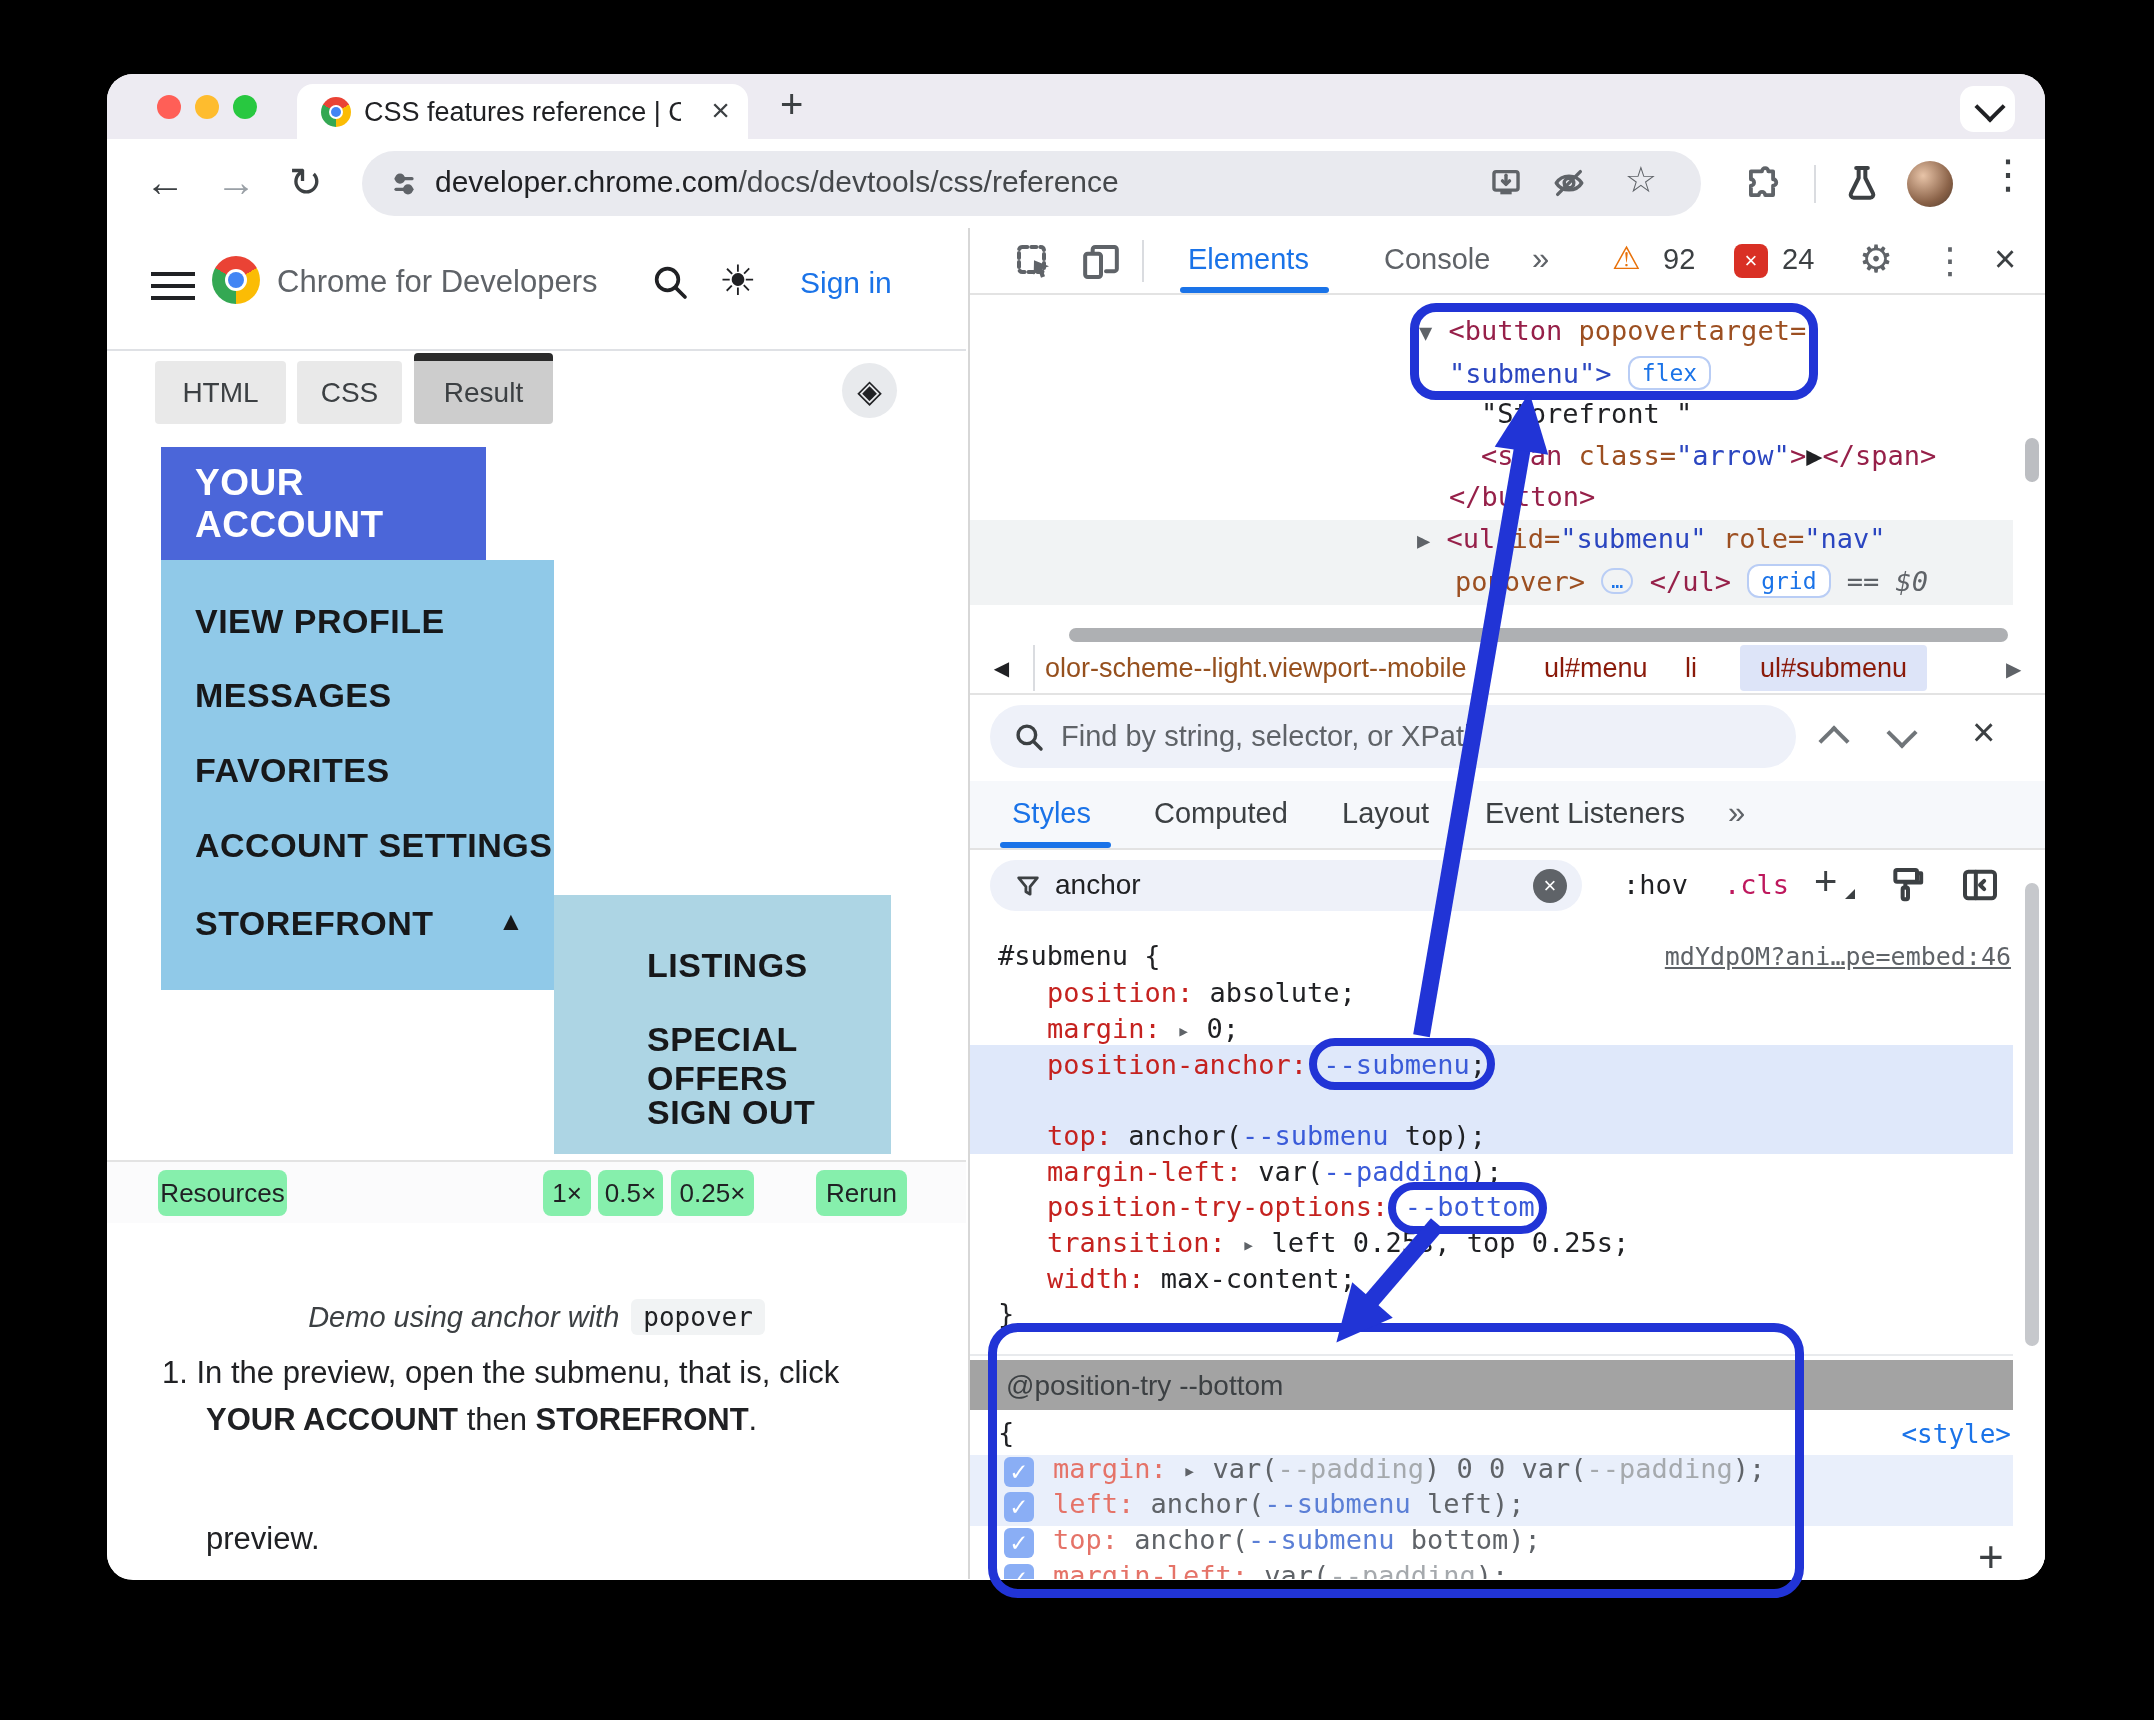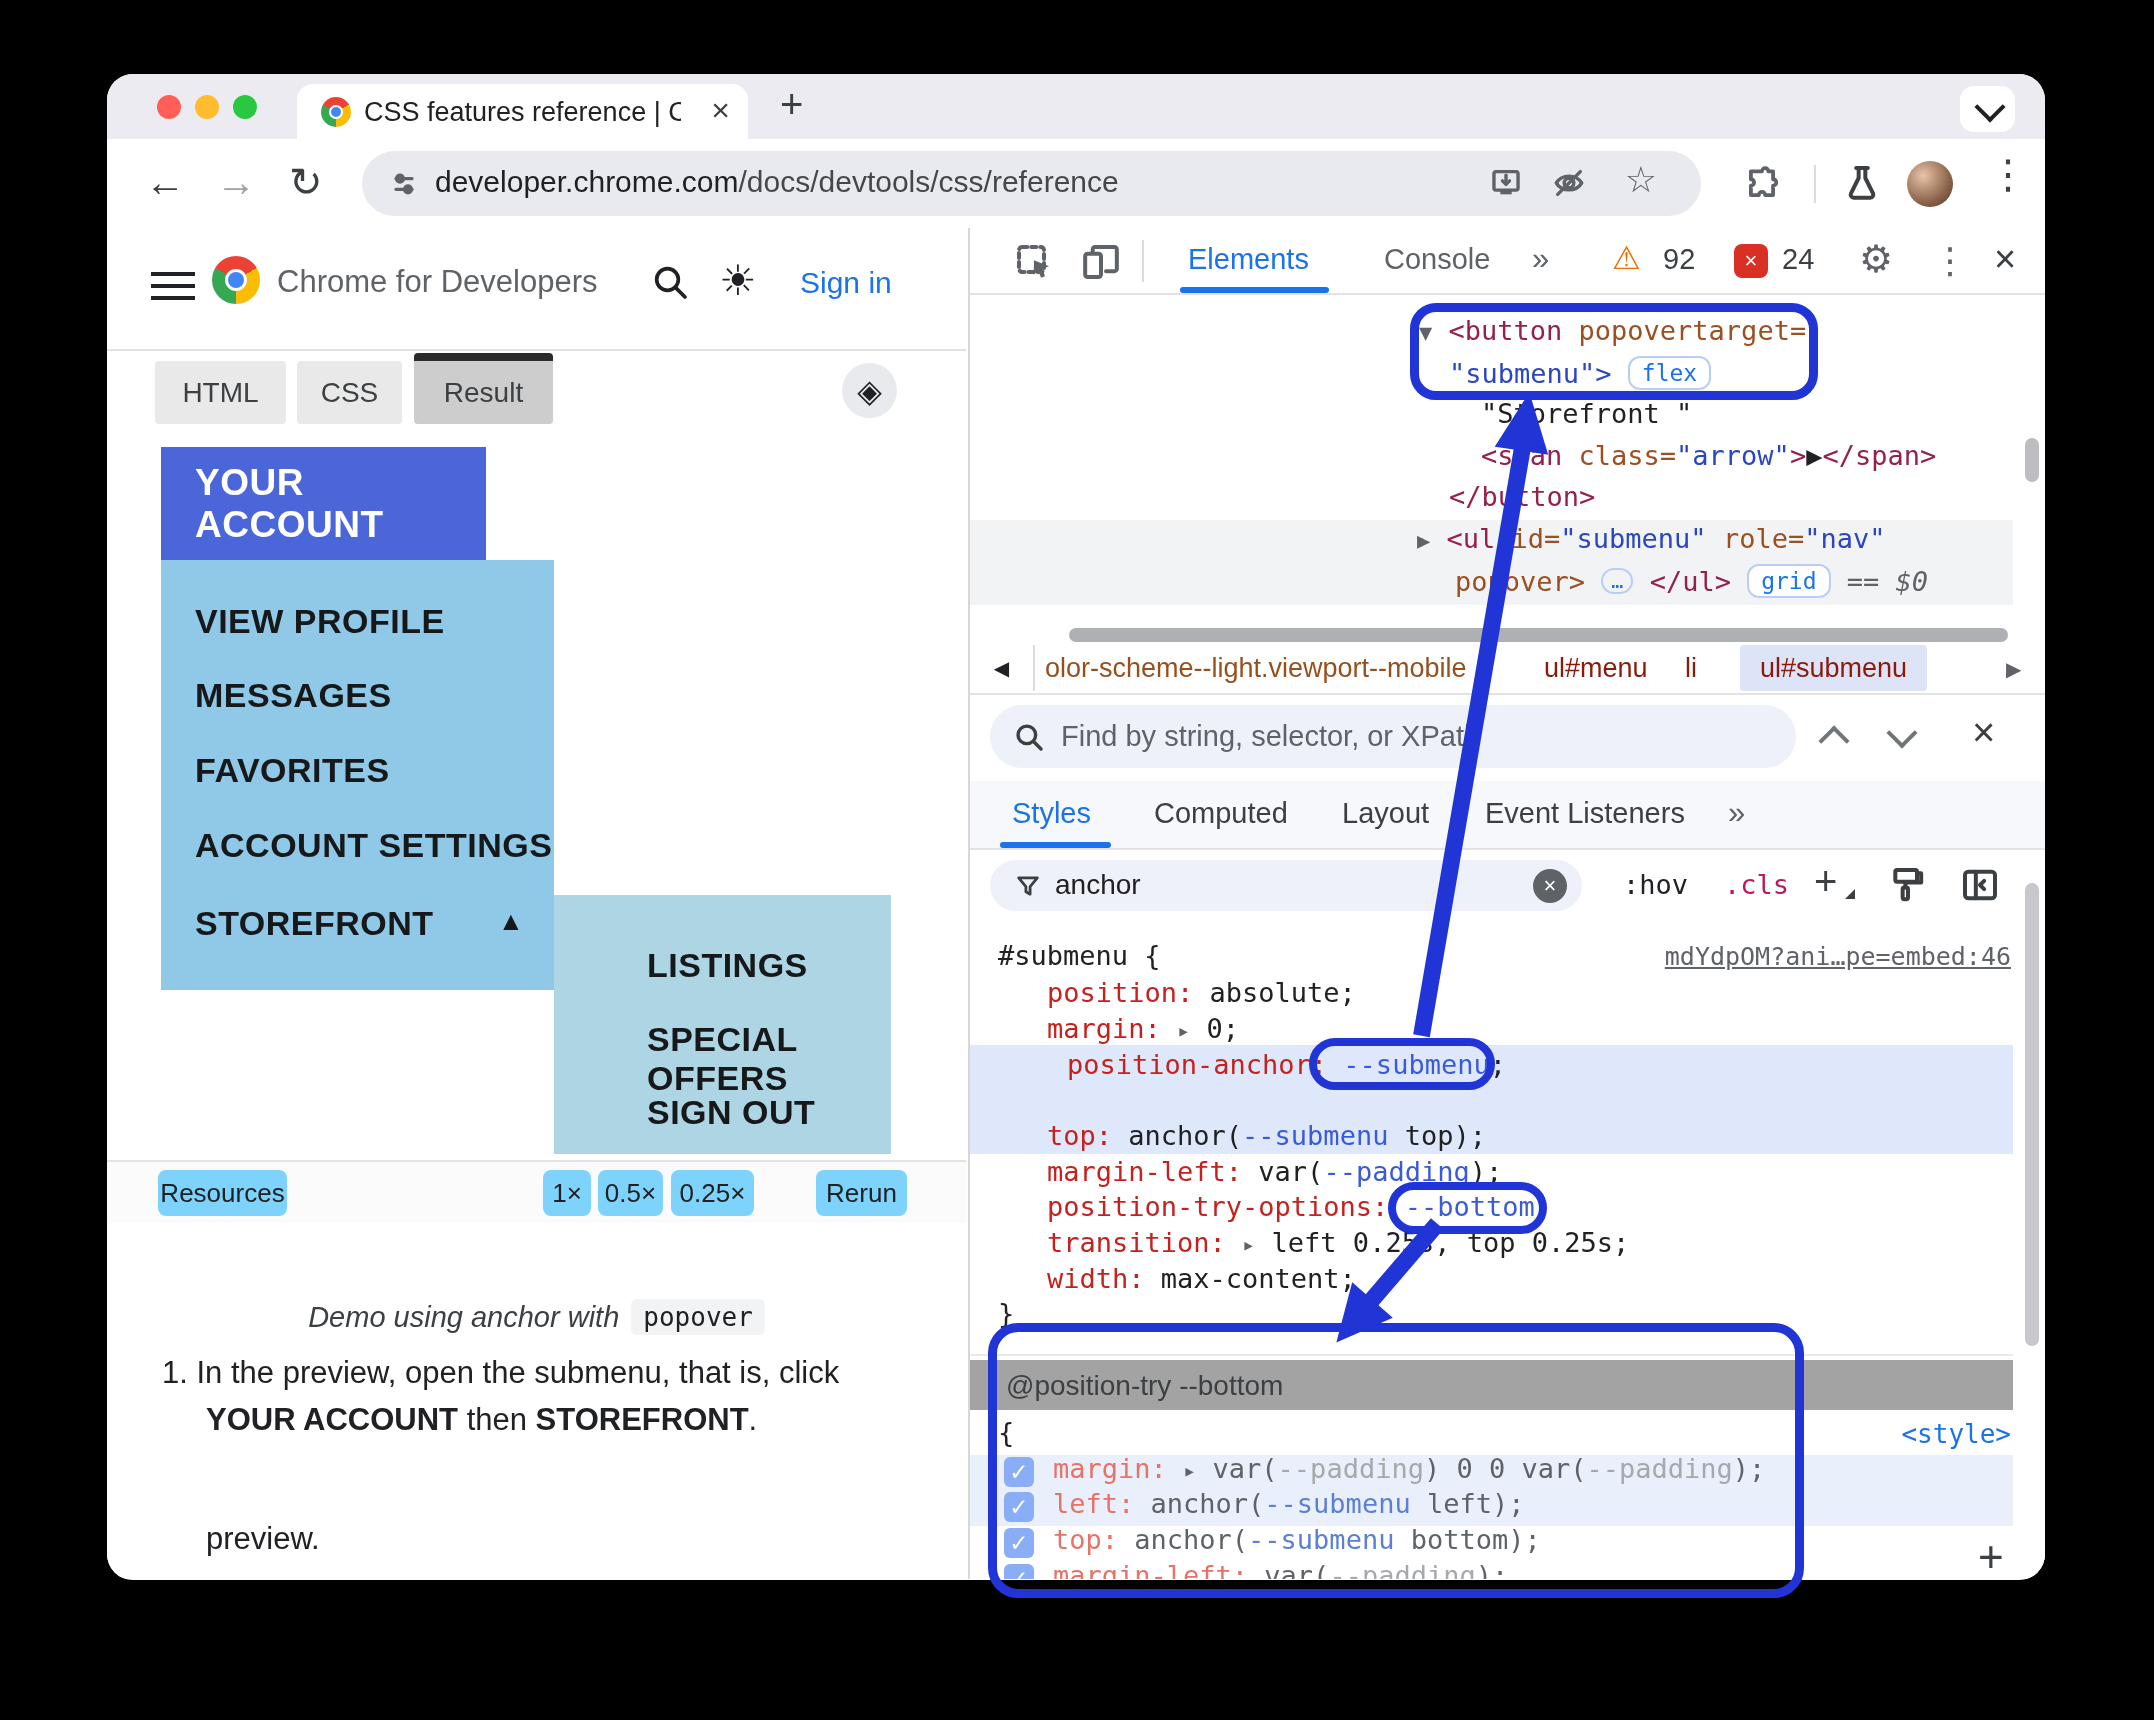--- a/index.html
+++ b/index.html
@@ -21,21 +21,21 @@
   .toolbar{position:absolute;left:0;top:65px;width:1938px;height:89px;background:#fff;}
   .urlpill{position:absolute;left:255px;top:12px;width:1339px;height:65px;border-radius:33px;background:#e9eaef;}
   .navglyph{font-size:40px;line-height:59px;color:#3c4043;}
   .chev{width:18px;height:18px;border-right:4px solid #202124;border-bottom:4px solid #202124;transform:rotate(45deg);}
   
   .docs{position:absolute;left:0;top:154px;width:859px;height:1351px;background:#fff;overflow:hidden;}
   .codetab{height:63px;border-radius:4px;background:#e9e9e9;font-size:28px;color:#3c4043;display:flex;align-items:center;justify-content:center;}
   .menuitem{font-size:34px;font-weight:bold;color:#17181a;letter-spacing:0.5px;}
   .chip{background:#f1f3f4;border-radius:6px;padding:3px 12px;font-family:"DejaVu Sans Mono",monospace;font-size:26px;color:#202124;}
   .stepline{font-size:31px;color:#202124;white-space:nowrap;}
-  .graybtn{background:#7dd3fc;border-radius:8px;font-size:26px;color:#202124;display:flex;align-items:center;justify-content:center;height:46px;}
+  .graybtn{background:#86efac;border-radius:8px;font-size:26px;color:#202124;display:flex;align-items:center;justify-content:center;height:46px;}
   
   .devtools{position:absolute;left:861px;top:154px;width:1077px;height:1351px;background:#fff;border-left:2px solid #d7d7d7;overflow:hidden;}
   .dtcode{font-family:"DejaVu Sans Mono",monospace;font-size:27px;white-space:pre;}
   .tag{color:#962049;} .attr{color:#9c4f21;} .attrval{color:#2b46c0;} .plainb{color:#202124;}
   .prop{color:#c5221f;} .propfade{color:#e57368;} .cssval{color:#202124;} .varlink{color:#3a5bd9;} .varlink2{color:#5b7fd6;}
   .grayval{color:#5f6368;} .fadeval{color:#a5a9ad;} .expander{color:#5f6368;font-size:22px;}
   .badge{display:inline-block;border:2px solid #b9cdf5;border-radius:12px;color:#1a73e8;background:#fff;
          font-family:"DejaVu Sans Mono",monospace;font-size:23px;line-height:30px;padding:0 12px;vertical-align:2px;}
   .dotsbadge{display:inline-block;border:2px solid #b9cdf5;border-radius:14px;color:#1a73e8;font-size:20px;line-height:22px;padding:0 8px;vertical-align:3px;}
   .checkbox{position:absolute;width:30px;height:30px;border-radius:6px;background:#8aaef5;color:#fff;font-size:23px;line-height:30px;text-align:center;}
@@ -290,21 +290,21 @@
     </div>
 
     <div class="abs" style="left:0;top:692px;width:1077px;height:659px;background:#fff;">
       <div class="hlrow" style="top:125px;height:109px;"></div>
 
       <div class="dtcode abs" style="left:28px;top:20px;"><span class="plainb">#submenu {</span></div>
       <div class="dtcode abs" style="right:36px;top:22px;font-size:25px;color:#5f6368;text-decoration:underline;">mdYdpOM?ani…pe=embed:46</div>
 
       <div class="dtcode abs" style="left:77px;top:57px;"><span class="prop">position:</span> <span class="cssval">absolute;</span></div>
       <div class="dtcode abs" style="left:77px;top:93px;"><span class="prop">margin:</span> <span class="expander">▸</span> <span class="cssval">0;</span></div>
-      <div class="dtcode abs" style="left:77px;top:129px;margin-left:20px;"><span class="prop">position-anchor:</span> <span class="varlink">--submenu</span><span class="cssval">;</span></div>
+      <div class="dtcode abs" style="left:77px;top:129px;"><span class="prop">position-anchor:</span> <span class="varlink">--submenu</span><span class="cssval">;</span></div>
       <div class="dtcode abs" style="left:77px;top:200px;"><span class="prop">top:</span> <span class="cssval">anchor(</span><span class="varlink">--submenu</span><span class="cssval"> top);</span></div>
       <div class="dtcode abs" style="left:77px;top:236px;"><span class="prop">margin-left:</span> <span class="cssval">var(</span><span class="varlink">--padding</span><span class="cssval">);</span></div>
       <div class="dtcode abs" style="left:77px;top:271px;"><span class="prop">position-try-options:</span> <span class="varlink">--bottom</span><span class="cssval">;</span></div>
       <div class="dtcode abs" style="left:77px;top:307px;"><span class="prop">transition:</span> <span class="expander">▸</span> <span class="cssval">left 0.25s, top 0.25s;</span></div>
       <div class="dtcode abs" style="left:77px;top:343px;"><span class="prop">width:</span> <span class="cssval">max-content;</span></div>
       <div class="dtcode abs" style="left:28px;top:378px;">}</div>
 
       <div class="abs" style="left:0;top:434px;width:1043px;height:2px;background:#e8eaed;"></div>
 
       <div class="abs" style="left:0;top:440px;width:1043px;height:50px;background:#a3a3a3;">

